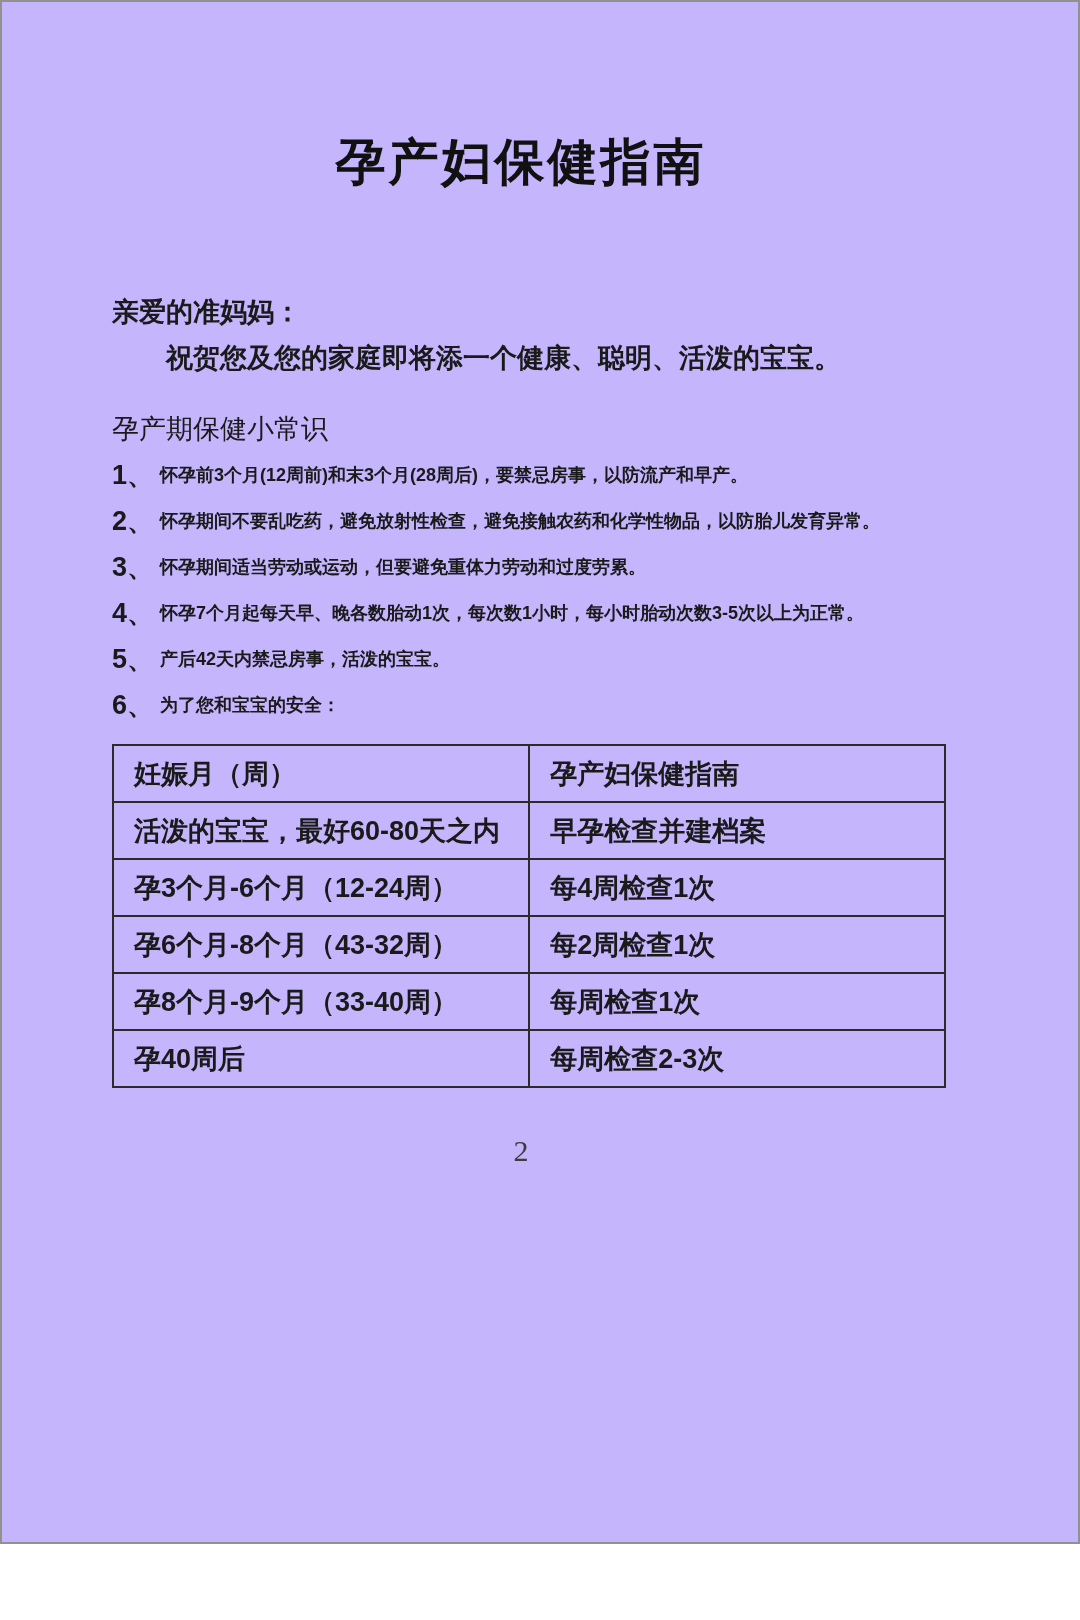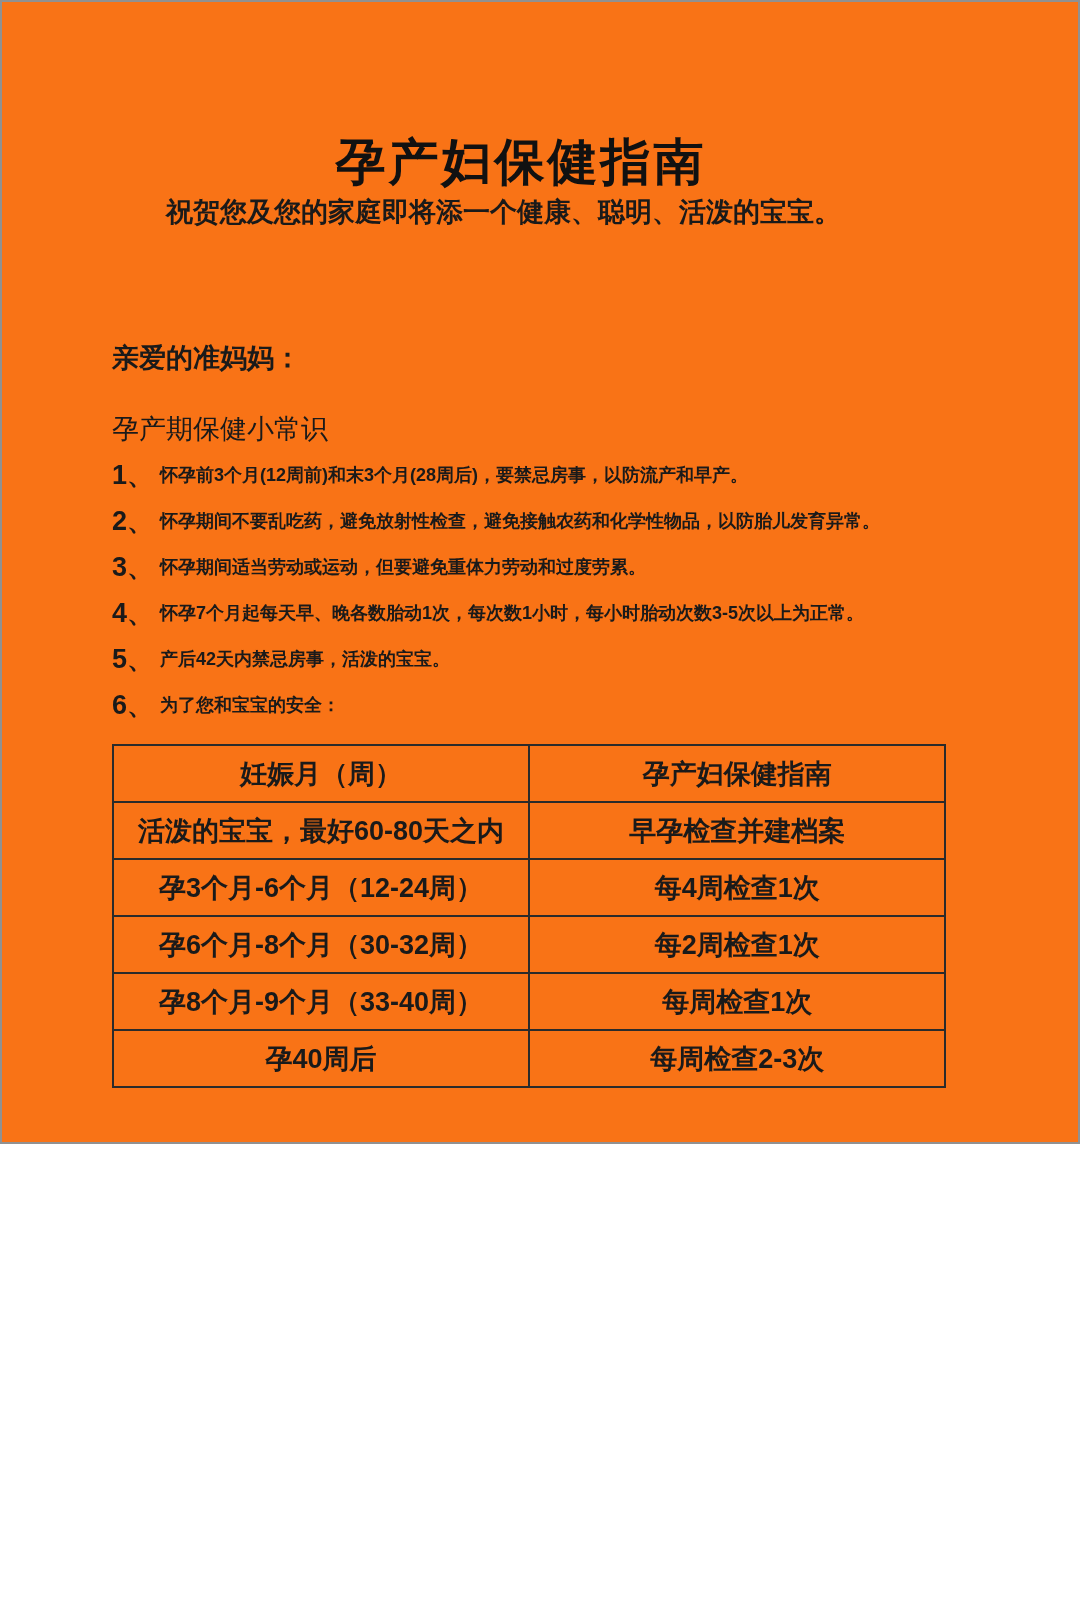--- a/index.html
+++ b/index.html
@@ -1,21 +1,21 @@
 <!DOCTYPE html>
 <html><head>
 <meta charset="utf-8">
 <style>
   html, body { margin: 0; padding: 0; background: #ffffff; }
   .page {
     position: relative;
     width: 1080px;
-    height: 1144px;
+    height: 1544px;
     box-sizing: border-box;
-    background: #f97316;
+    background: #c4b5fd;
     border: 2px solid #919191;
     overflow: hidden;
     font-family: "Liberation Sans", sans-serif;
     color: #1a1a1a;
   }
   .content {
     box-sizing: border-box;
     padding: 0 148px 0 110px;
   }
   .doc-title {
@@ -68,46 +68,46 @@
   .table-wrap { margin-top: 16px; }
   table.schedule {
     width: 102%;
     border-collapse: collapse;
     table-layout: fixed;
   }
   table.schedule th,
   table.schedule td {
     border: 2px solid #2b2b2b;
     height: 55px;
-    text-align: center;
+    text-align: left;
     vertical-align: middle;
     font-size: 27px;
     font-weight: 600;
-    padding: 0 12px;
+    padding: 0 20px;
     color: #1a1a1a;
   }
   .page-number {
     margin-top: 46px;
     text-align: center;
     font-family: "Liberation Serif", "DejaVu Serif", serif;
     font-size: 30px;
     color: #3c3c3c;
     font-weight: 400;
   }
 </style>
 </head>
 <body>
 
 <div class="page">
   <div class="content">
 
     <h1 class="doc-title">孕产妇保健指南</h1>
 
+    <p class="body-text salutation">亲爱的准妈妈：</p>
     <p class="body-text para">祝贺您及您的家庭即将添一个健康、聪明、活泼的宝宝。</p>
-    <p class="body-text salutation">亲爱的准妈妈：</p>
 
     <div class="section-heading">孕产期保健小常识</div>
 
     <div class="tips-list">
       <div class="tip-item">
         <span class="tip-marker">1、</span>
         <div class="tip-text">怀孕前3个月(12周前)和末3个月(28周后)，要禁忌房事，以防流产和早产。</div>
       </div>
       <div class="tip-item">
         <span class="tip-marker">2、</span>
@@ -142,21 +142,21 @@
         <tbody>
           <tr>
             <td>活泼的宝宝，最好60-80天之内</td>
             <td>早孕检查并建档案</td>
           </tr>
           <tr>
             <td>孕3个月-6个月（12-24周）</td>
             <td>每4周检查1次</td>
           </tr>
           <tr>
-            <td>孕6个月-8个月（30-32周）</td>
+            <td>孕6个月-8个月（43-32周）</td>
             <td>每2周检查1次</td>
           </tr>
           <tr>
             <td>孕8个月-9个月（33-40周）</td>
             <td>每周检查1次</td>
           </tr>
           <tr>
             <td>孕40周后</td>
             <td>每周检查2-3次</td>
           </tr>

